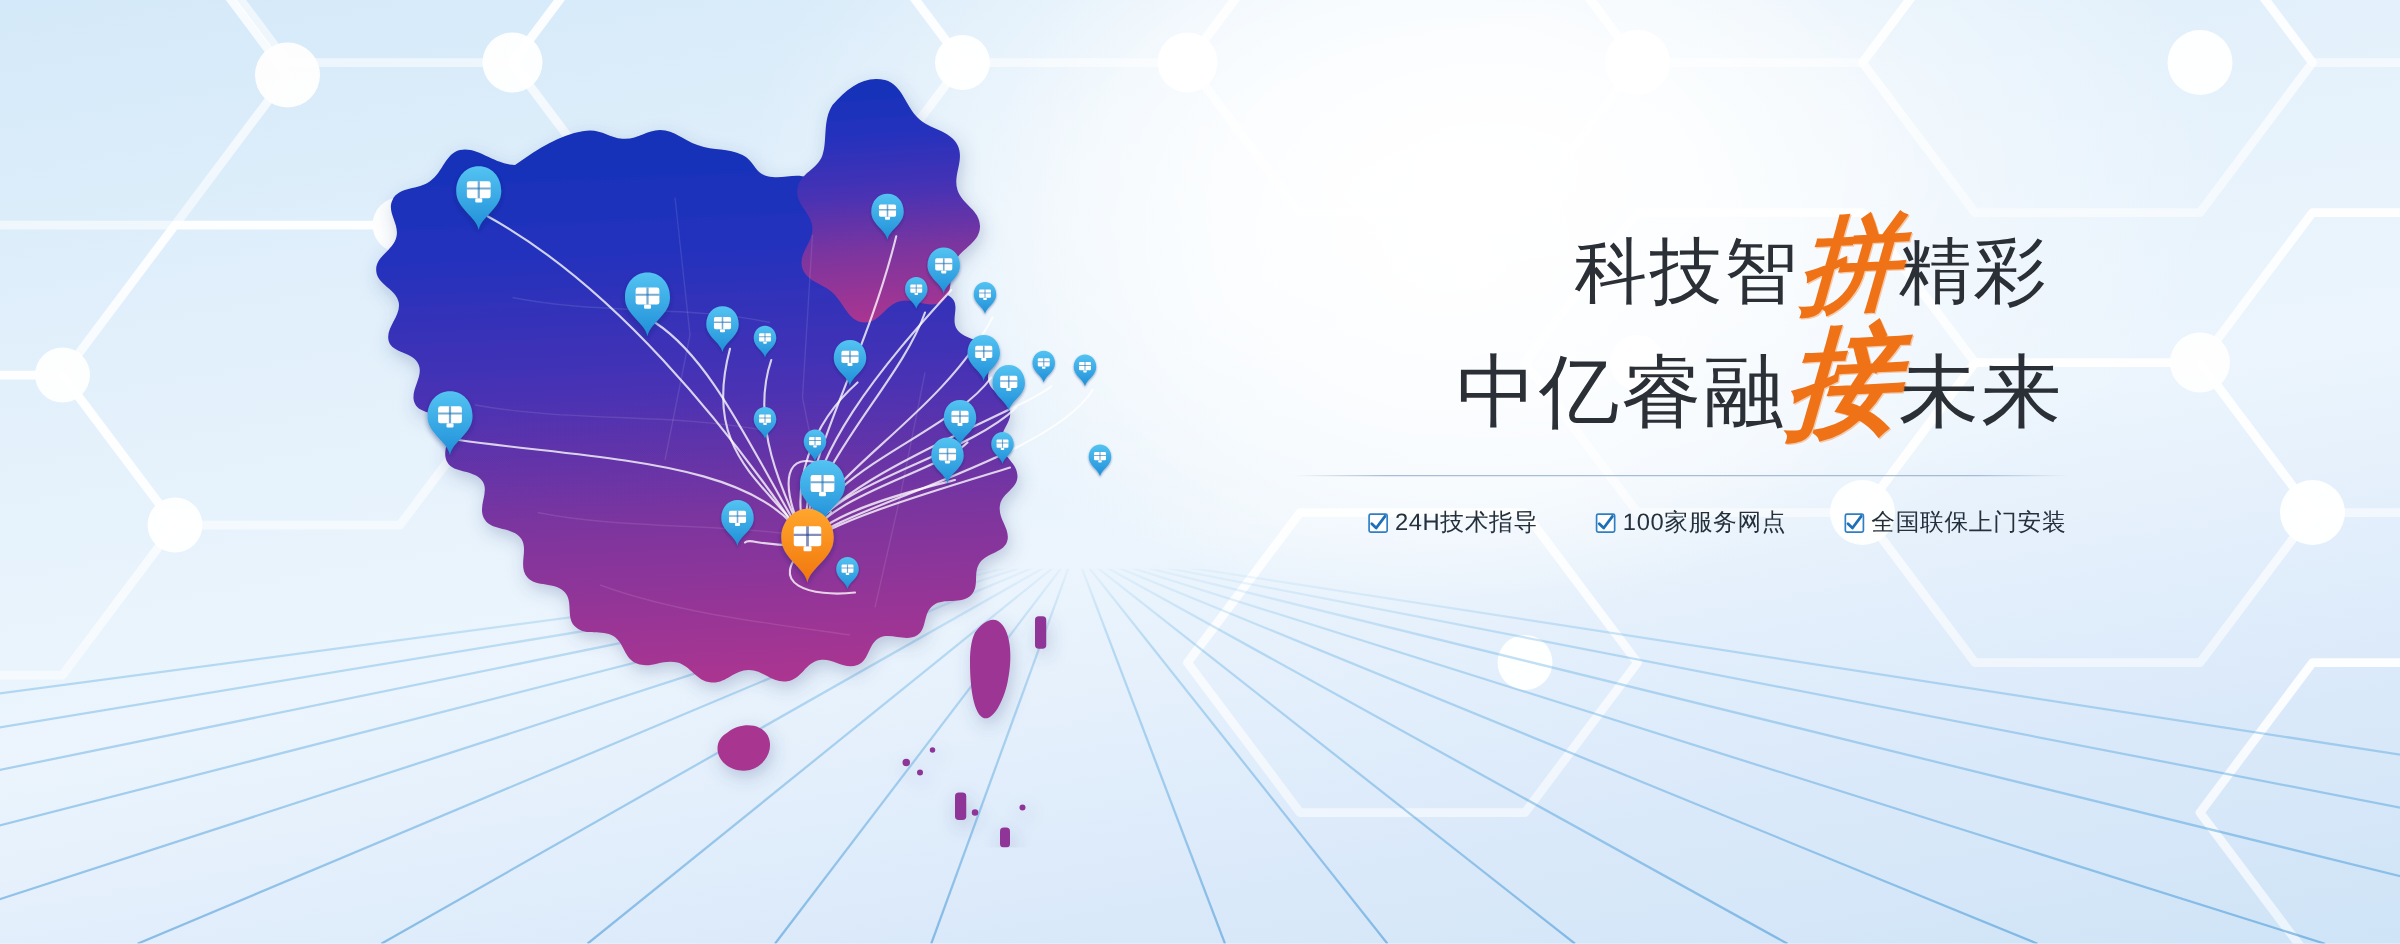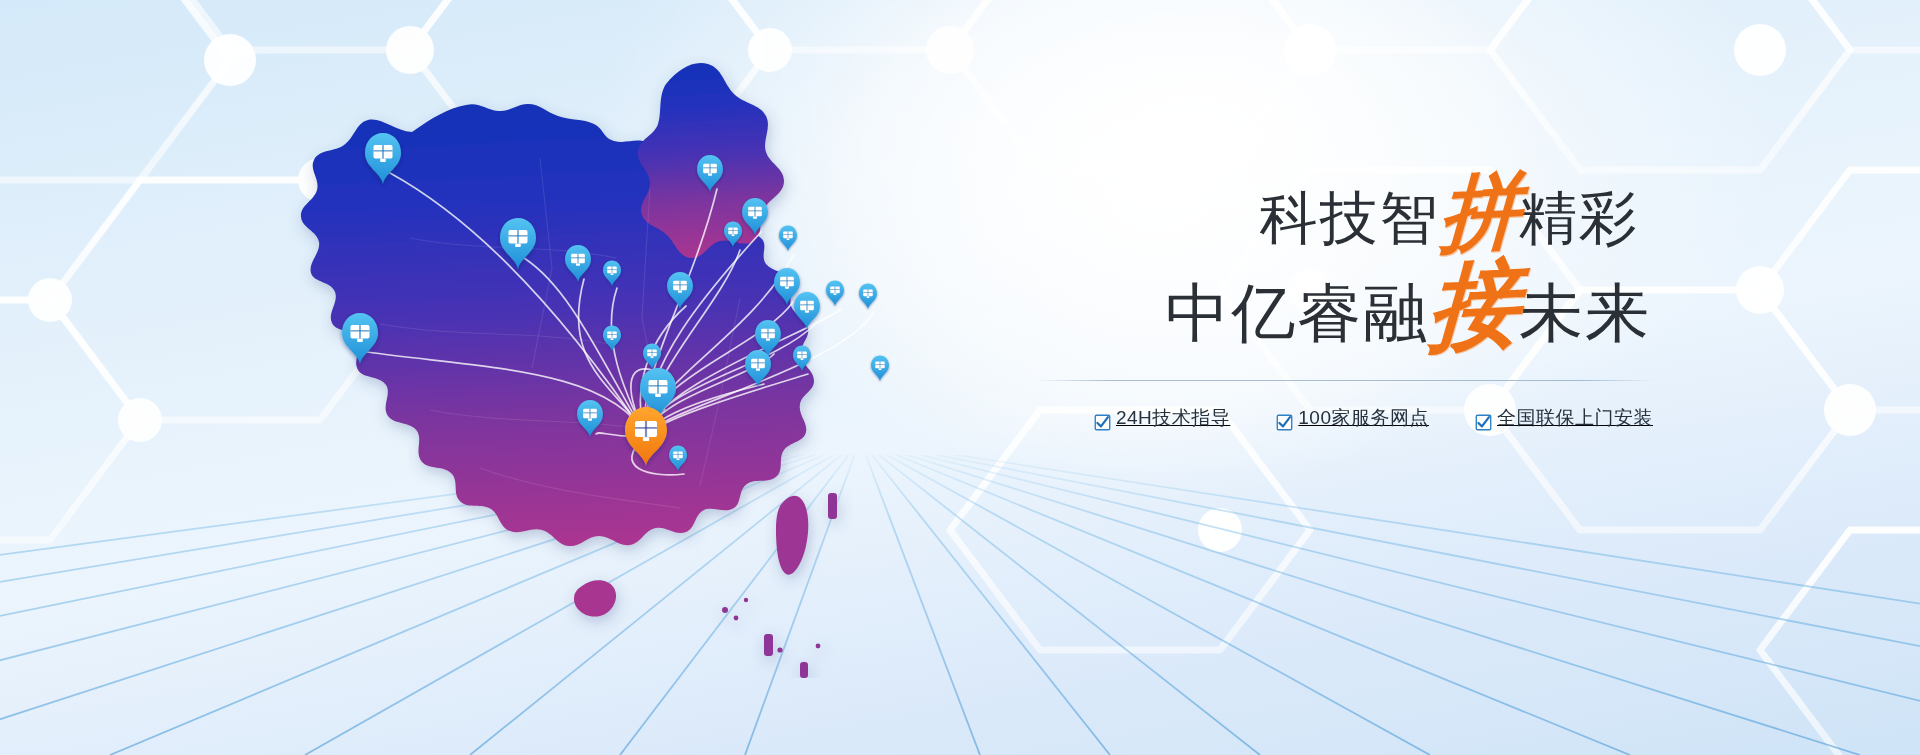--- a/index.html
+++ b/index.html
@@ -56,21 +56,21 @@
   .divider {
     margin:26px 0 0 auto;
     width:620px; height:1px;
     background:linear-gradient(90deg, rgba(150,175,200,0) 0%, rgba(140,168,196,.75) 12%, rgba(140,168,196,.75) 88%, rgba(150,175,200,0) 100%);
   }
   .features {
     display:flex; justify-content:flex-end; align-items:center;
     gap:46px;
     margin-top:24px; padding-right:2px;
   }
-  .feature { display:flex; align-items:flex-end; gap:5px; white-space:nowrap;text-decoration:underline; }
+  .feature { display:flex; align-items:center; gap:5px; white-space:nowrap; }
   .feature .label { font-size:19px; color:#24303c; letter-spacing:.5px; }
   .chk { width:17px; height:17px; flex:0 0 auto; display:block; }
 
   
   .map-wrap { position:absolute; left:180px; top:38px; width:720px; height:640px; }
 </style>
 </head>
 <body>
 
 <div class="banner">

